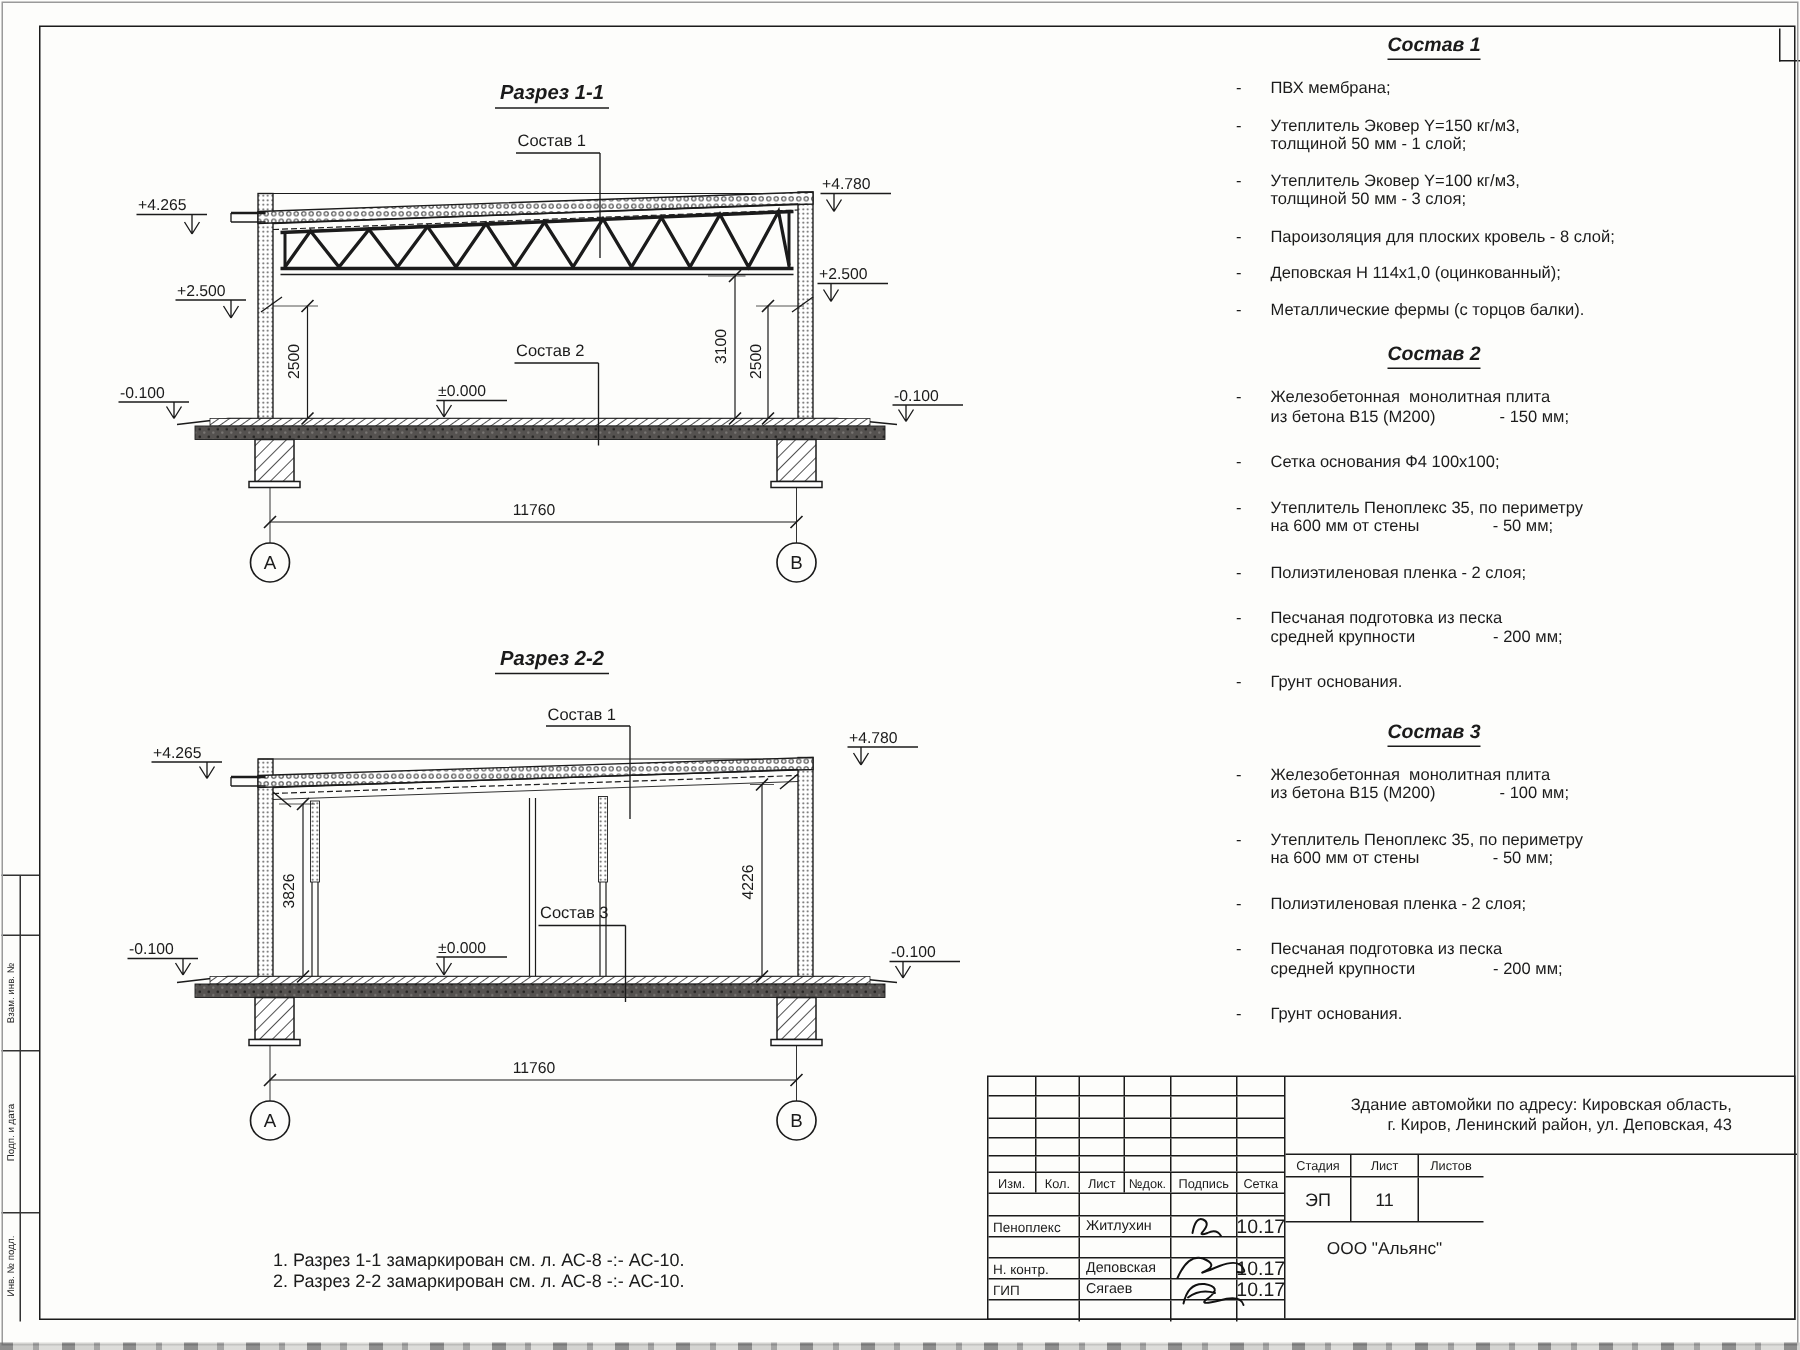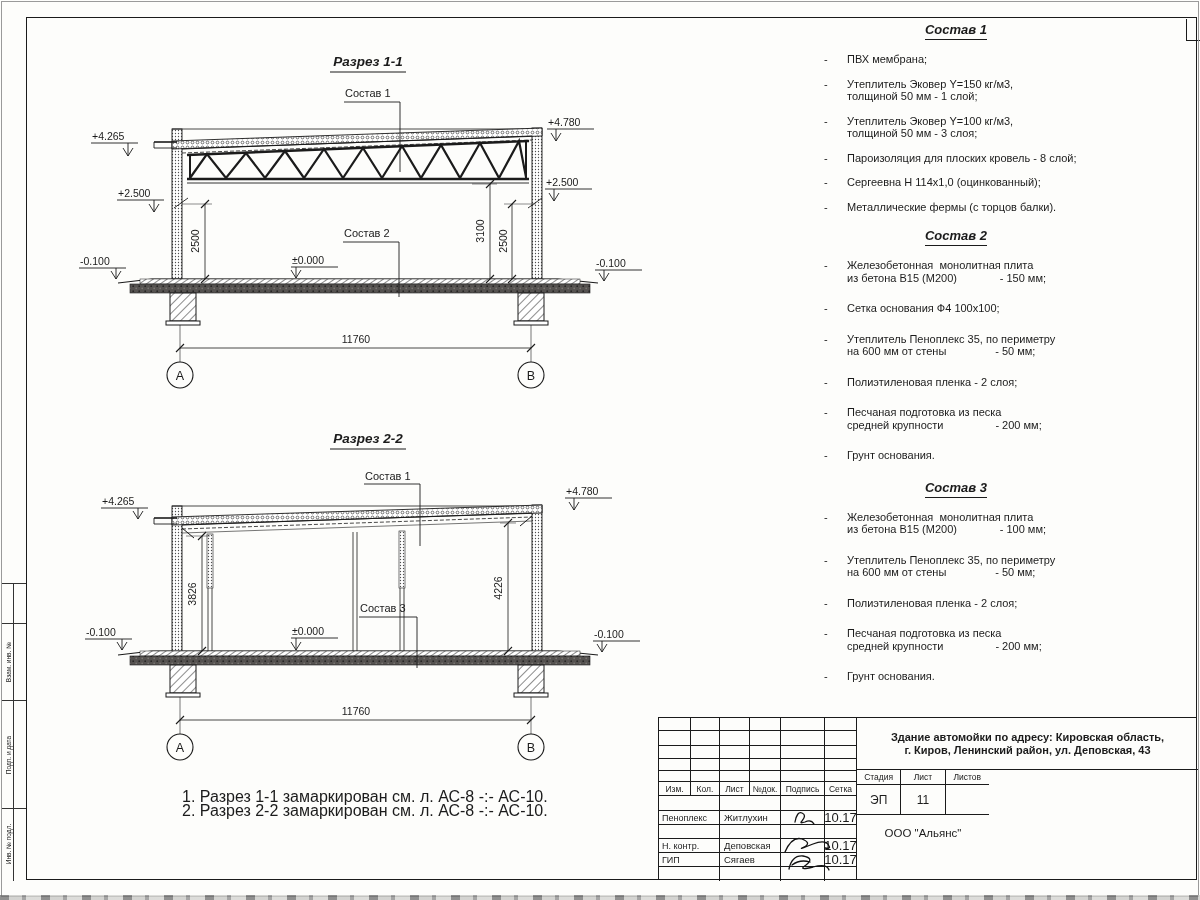--- a/index.html
+++ b/index.html
@@ -23,42 +23,42 @@
   
   .comps{position:absolute;left:820px;top:18px;width:380px;}
   .comp-title{width:272px;text-align:center;font-style:italic;font-weight:bold;font-size:13px;margin:15px 0 16px;}
   .comp-title:first-child{margin-top:4px;}
   .comp-title span{border-bottom:1.4px solid #1b1b1b;padding-bottom:2px;}
   .ci{display:flex;font-size:11px;line-height:12.5px;margin-bottom:12px;}
   .g23 .ci{margin-bottom:18px;}
   .ci .dash{width:23px;flex:none;padding-left:4px;}
   .ci .ci-text{white-space:pre-wrap;flex:1;}
 
-  .notes{position:absolute;left:182px;top:790px;font-size:16px;line-height:13.5px;}
+  .notes{position:absolute;left:182px;top:834px;font-size:12px;line-height:13.5px;}
 
   
   .side-stamp{position:absolute;left:1px;top:583px;width:25px;height:297px;border-top:1px solid #333;}
   .scell{position:relative;border-bottom:1px solid #333;box-sizing:border-box;}
   .scell .vlab{position:absolute;top:50%;left:7px;transform:translate(-50%,-50%) rotate(-90deg);
                white-space:nowrap;font-size:6.5px;color:#222;}
   .sdiv{position:absolute;left:12px;top:0;bottom:0;border-left:1px solid #333;}
 
   
   .tb{position:absolute;left:658px;top:717px;width:539px;height:163px;border:1.8px solid #1b1b1b;box-sizing:border-box;font-size:9.5px;}
   .tb *{box-sizing:border-box;}
   .tb .row{display:flex;border-bottom:1px solid #1b1b1b;}
   .tb .row:last-child{border-bottom:none;}
   .tb .cell{border-right:1px solid #1b1b1b;display:flex;align-items:center;justify-content:center;overflow:visible;}
   .tb .cell.last{border-right:none;}
   .tb-left{position:absolute;left:0;top:0;width:197px;height:100%;}
   .tb-right{position:absolute;left:197px;top:0;width:342px;height:100%;border-left:1px solid #1b1b1b;}
   .hdr{font-size:8.5px;}
   .tb-code{height:28px;display:flex;align-items:center;justify-content:center;font-size:13px;border-bottom:1px solid #1b1b1b;}
-  .tb-object{height:52px;display:flex;align-items:center;justify-content:center;text-align:center;
-             font-size:11px;line-height:13px;white-space:pre-line;border-bottom:1px solid #1b1b1b;font-weight:bold;}
+  .tb-object{height:52px;display:flex;align-items:center;justify-content:center;text-align:right;
+             font-size:11px;line-height:13px;white-space:pre-line;border-bottom:1px solid #1b1b1b;}
   .tb-bottom{position:relative;height:81px;display:flex;}
   .tb-mid{width:210px;border-right:1px solid #1b1b1b;display:flex;flex-direction:column;}
   .tb-author{height:45px;border-bottom:1px solid #1b1b1b;display:flex;align-items:center;justify-content:center;font-size:11.5px;}
   .tb-doctitle{flex:1;display:flex;align-items:center;justify-content:center;font-size:12px;}
   .tb-stage{width:132px;display:flex;flex-direction:column;}
   .st-hdr{display:flex;height:15px;border-bottom:1px solid #1b1b1b;}
   .st-hdr div{flex:1;border-right:1px solid #1b1b1b;display:flex;align-items:center;justify-content:center;font-size:8.5px;}
   .st-hdr div:last-child{border-right:none;}
   .st-val{display:flex;height:30px;border-bottom:1px solid #1b1b1b;}
   .st-val div{flex:1;border-right:1px solid #1b1b1b;display:flex;align-items:center;justify-content:center;font-size:12px;}
@@ -310,21 +310,21 @@
           <span class="dash">-</span>
           <span class="ci-text">Утеплитель Эковер Y=100 кг/м3,
 толщиной 50 мм - 3 слоя;</span>
         </div>
       <div class="ci">
           <span class="dash">-</span>
           <span class="ci-text">Пароизоляция для плоских кровель - 8 слой;</span>
         </div>
       <div class="ci">
           <span class="dash">-</span>
-          <span class="ci-text">Сергеевна Н 114х1,0 (оцинкованный);</span>
+          <span class="ci-text">Деповская Н 114х1,0 (оцинкованный);</span>
         </div>
       <div class="ci">
           <span class="dash">-</span>
           <span class="ci-text">Металлические фермы (с торцов балки).</span>
         </div>
     </div>
     <div class="comp-title"><span>Состав 2</span></div>
     <div class="g23">
       <div class="ci">
           <span class="dash">-</span>

